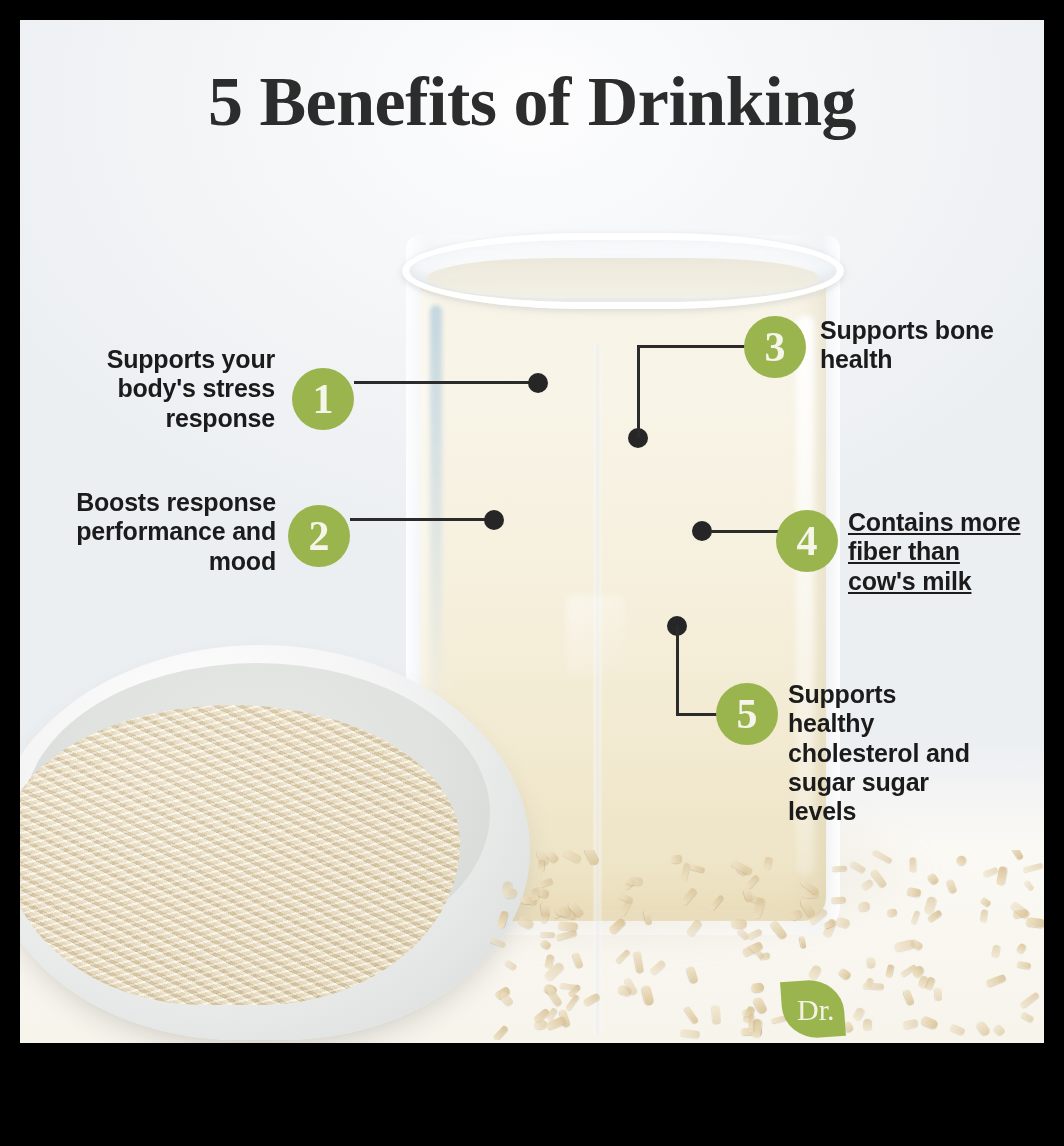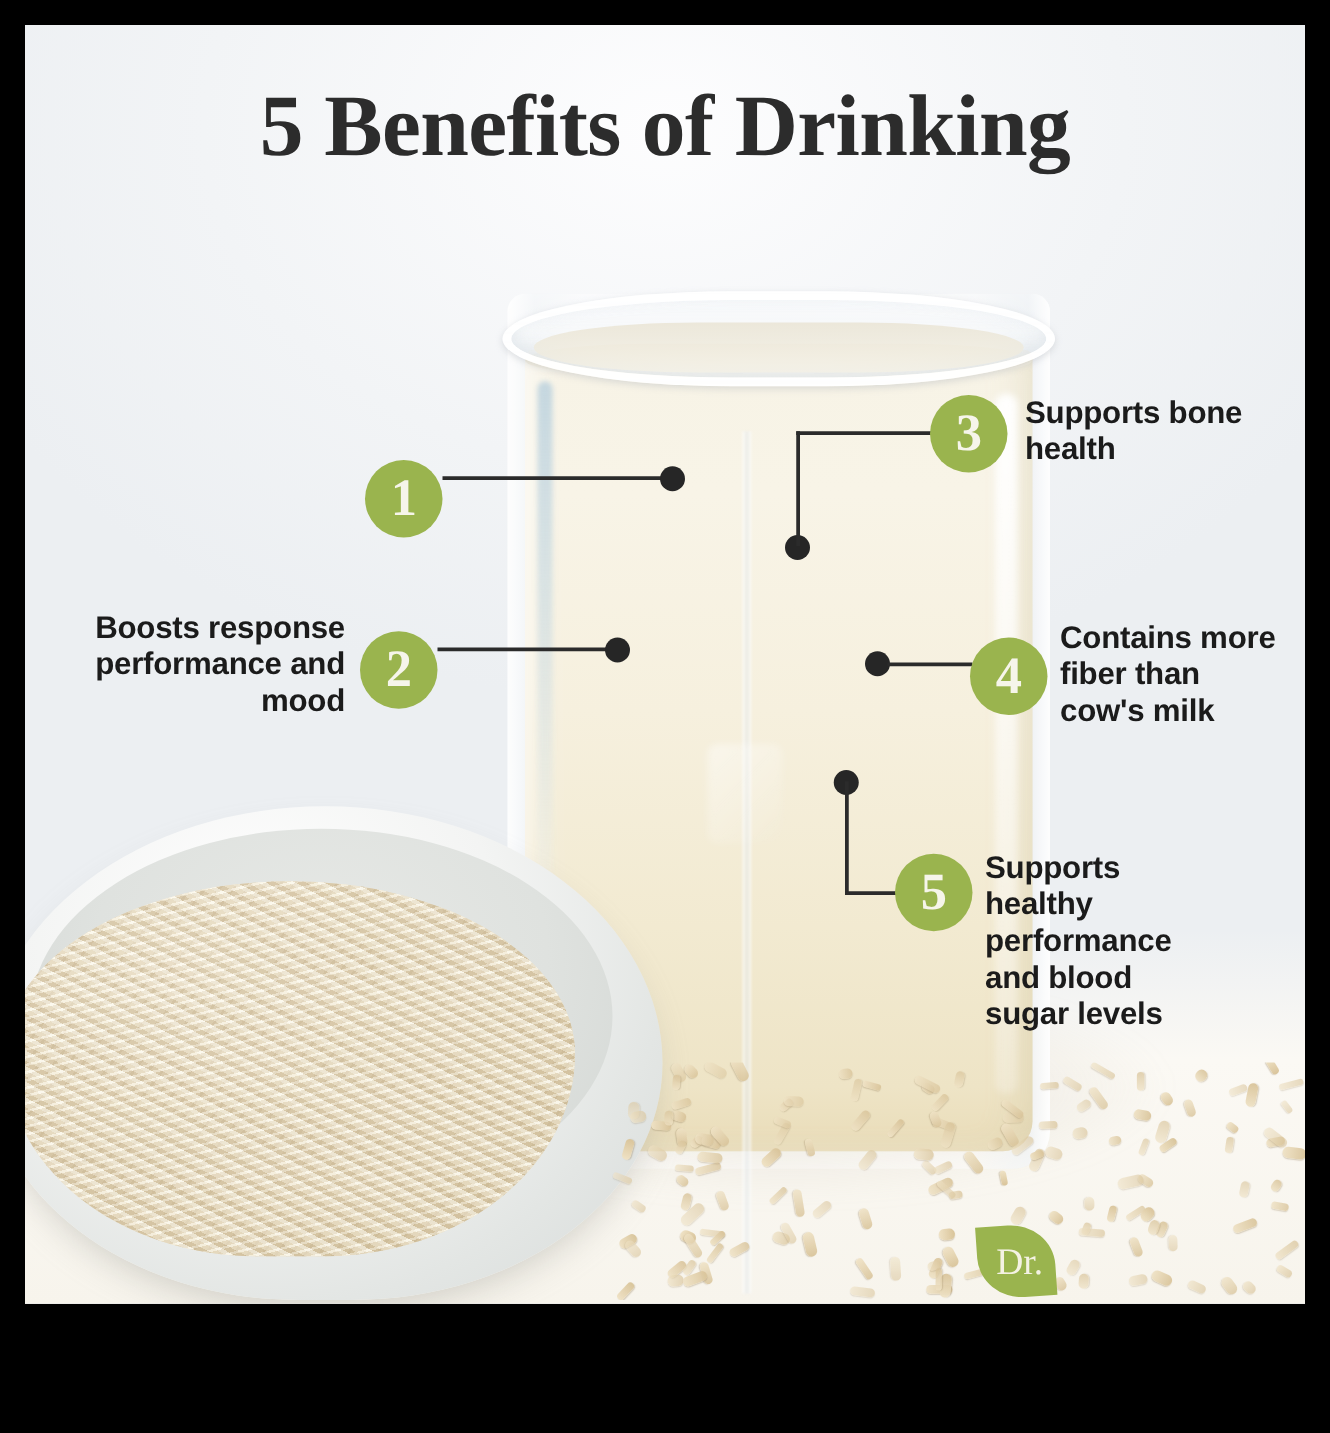--- a/index.html
+++ b/index.html
@@ -378,45 +378,46 @@
         <i style="left: 192px; top: 162px; width: 19px; height: 6px; transform: rotate(56deg); opacity: 0.88;"></i>
         <i style="left: 504px; top: 176px; width: 11px; height: 8px; transform: rotate(44deg); opacity: 0.65;"></i>
         <i style="left: 80px; top: 107px; width: 16px; height: 7px; transform: rotate(70deg); opacity: 0.76;"></i>
         <i style="left: 200px; top: 16px; width: 15px; height: 5px; transform: rotate(15deg); opacity: 0.92;"></i>
       </div>
 
     <div class="title-wrap">
       <div class="title-line1">5 Benefits of Drinking</div>
     </div>
 
+    <div class="calltext right-al" style="left:30px;top:325px;width:225px;">Supports your body's stress response</div>
     <div class="badge" style="left:272px;top:348px;">1</div>
     <div class="conn h" style="left:334px;top:361px;width:186px;"></div>
     <div class="dot" style="left:508px;top:353px;"></div>
 
     <div class="calltext right-al" style="left:48px;top:468px;width:208px;">Boosts response performance and mood</div>
     <div class="badge" style="left:268px;top:485px;">2</div>
     <div class="conn h" style="left:330px;top:498px;width:144px;"></div>
     <div class="dot" style="left:464px;top:490px;"></div>
 
     <div class="dot" style="left:608px;top:408px;"></div>
     <div class="conn v" style="left:617px;top:325px;height:92px;"></div>
     <div class="conn h" style="left:617px;top:325px;width:110px;"></div>
     <div class="badge" style="left:724px;top:296px;">3</div>
     <div class="calltext left-al" style="left:800px;top:296px;width:210px;">Supports bone health</div>
 
     <div class="dot" style="left:672px;top:501px;"></div>
     <div class="conn h" style="left:690px;top:510px;width:68px;"></div>
     <div class="badge" style="left:756px;top:490px;">4</div>
-    <div class="calltext left-al" style="left:828px;top:476px;width:180px;">Contains more fiber than cow's milk</div>
+    <div class="calltext left-al" style="left:828px;top:488px;width:180px;text-decoration:underline;">Contains more fiber than cow's milk</div>
 
     <div class="dot" style="left:647px;top:596px;"></div>
     <div class="conn v" style="left:656px;top:605px;height:91px;"></div>
     <div class="conn h" style="left:656px;top:693px;width:48px;"></div>
     <div class="badge" style="left:696px;top:663px;">5</div>
-    <div class="calltext left-al" style="left:768px;top:660px;width:190px;">Supports healthy performance and blood sugar levels</div>
+    <div class="calltext left-al" style="left:768px;top:660px;width:190px;">Supports healthy cholesterol and sugar sugar levels</div>
 
     <div class="logo">
       <div class="leaf">
         <span class="leaf-text">Dr.</span>
       </div>
     </div>
 
   </div>
 </div>
 

